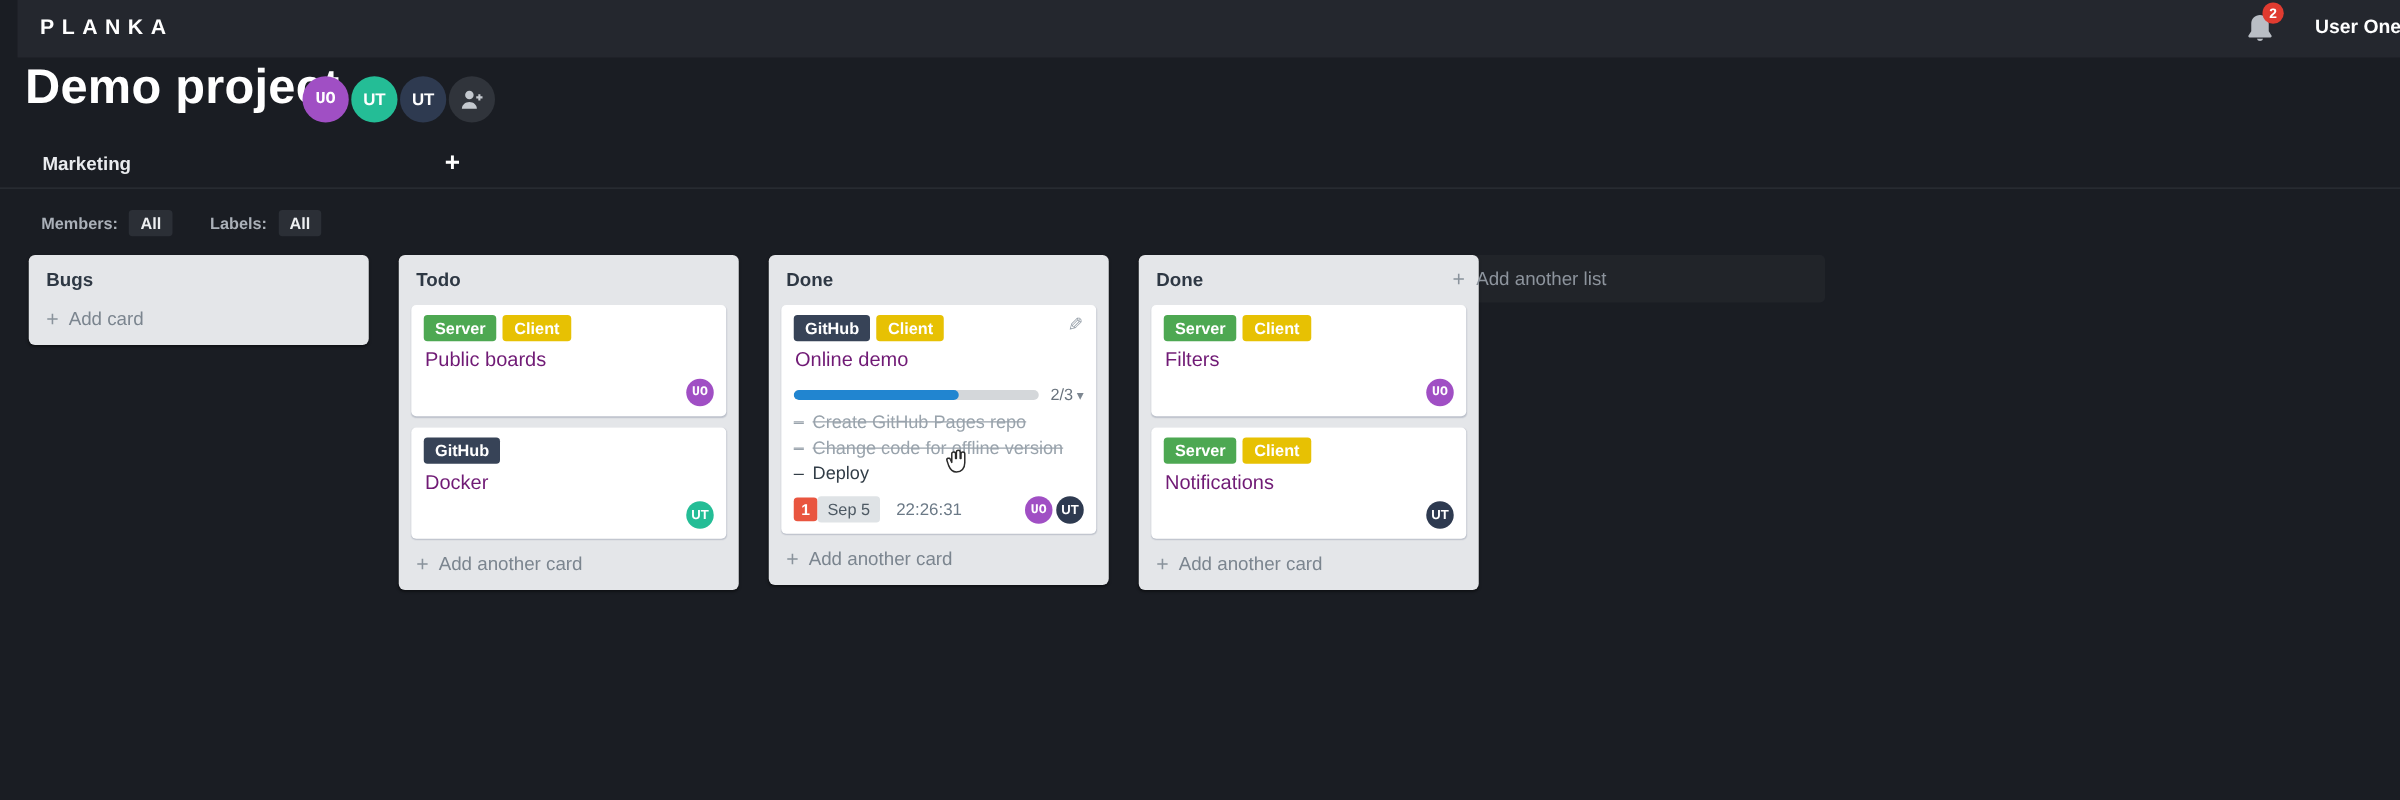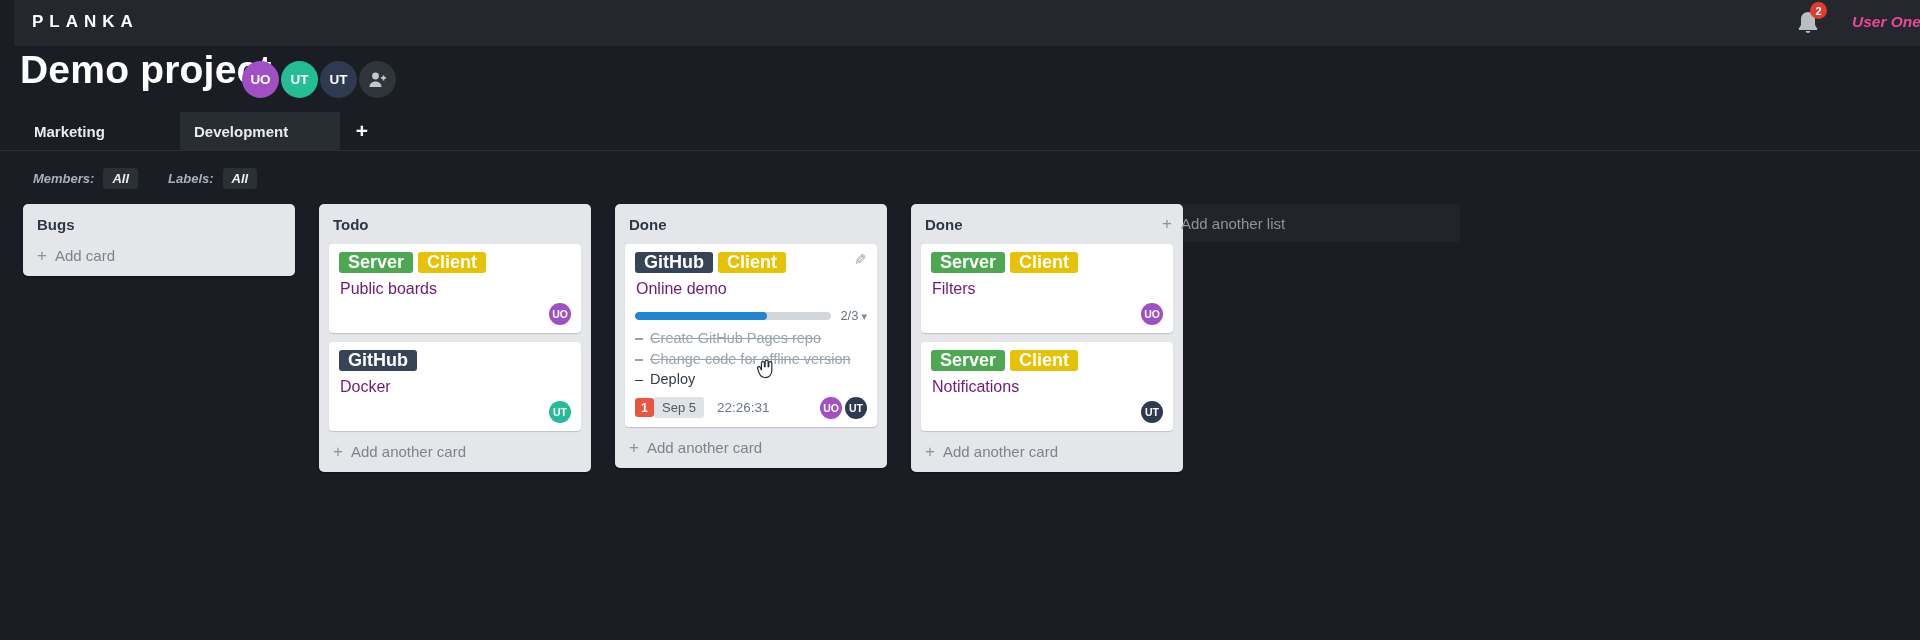--- a/index.html
+++ b/index.html
@@ -4,51 +4,51 @@
 <style>
   html,body{margin:0;padding:0;background:#101216;}
   #app{position:relative;width:1920px;height:640px;background:#1a1d23;overflow:hidden;
        font-family:"Liberation Sans",sans-serif;-webkit-font-smoothing:antialiased;}
   
   .topbar{position:absolute;left:14px;top:0;width:1920px;height:46px;background:#24272e;}
   .logo{position:absolute;left:18px;top:12px;color:#ffffff;font-size:17px;font-weight:700;letter-spacing:6px;}
   .bell{position:absolute;left:1782px;top:10px;width:24px;height:26px;}
   .bell-badge{position:absolute;left:1796px;top:2px;min-width:17px;height:17px;border-radius:50%;
       background:#e03b30;color:#fff;font-size:11px;font-weight:700;display:flex;align-items:center;justify-content:center;}
-  .username{position:absolute;left:1838px;top:13px;color:#ec4899;font-size:15.5px;font-weight:600;font-style:italic;}
+  .username{position:absolute;left:1838px;top:13px;color:#ffffff;font-size:15.5px;font-weight:600;}
   
   .proj-title{position:absolute;left:20px;top:48px;color:#ffffff;font-size:39px;font-weight:700;letter-spacing:.2px;}
   .members{position:absolute;left:242px;top:61px;display:flex;gap:2px;}
   .avatar-lg{width:37px;height:37px;border-radius:50%;display:flex;align-items:center;justify-content:center;
       color:#fff;font-size:13.5px;font-weight:700;}
   .add-member{width:37px;height:37px;border-radius:50%;background:#30343b;display:flex;align-items:center;justify-content:center;}
-  .av-purple{background:#a04fc4;}
+  .av-purple{background:#a04fc4;font-family:Liberation Mono, monospace;}
   .av-teal{background:#24bd96;}
   .av-navy{background:#2e3a50;}
   
   .tabbar{position:absolute;left:0;top:112px;width:1920px;height:38px;border-bottom:1px solid #2d3037;}
   .tab{position:absolute;top:0;height:38px;width:160px;display:flex;align-items:center;padding-left:14px;box-sizing:border-box;
       color:#e9ebee;font-size:15px;font-weight:700;}
   .tab.t0{left:20px;}
   .tab.t1{left:180px;background:#282c33;}
   .tab-add{position:absolute;left:344px;top:0;width:36px;height:38px;display:flex;align-items:center;justify-content:center;
       color:#ffffff;font-size:21px;font-weight:700;}
   
-  .filters{position:absolute;left:33px;top:166px;height:24px;display:flex;align-items:center;font-style:italic;}
+  .filters{position:absolute;left:33px;top:166px;height:24px;display:flex;align-items:center;}
   .filter-label{color:#aab0b8;font-size:13px;font-weight:600;margin-right:9px;}
   .filter-chip{background:#2b2f36;color:#edeff1;font-size:13px;font-weight:600;padding:3px 9px;border-radius:3px;margin-right:30px;}
   
   .board{position:absolute;left:23px;top:204px;display:flex;gap:24px;align-items:flex-start;}
   .list{width:272px;box-sizing:border-box;background:#e4e6e9;border-radius:5px;padding:9px 10px 8px;
       box-shadow:0 1px 2px rgba(0,0,0,.4);}
   .list-title{color:#2e3844;font-size:15px;font-weight:700;padding:3px 4px 11px;}
   .card{position:relative;background:#ffffff;border-radius:4px;box-shadow:0 1px 1px rgba(9,30,66,.18);
       padding:8px 10px;margin-bottom:9px;}
   .labels{display:flex;gap:5px;margin-bottom:6px;}
-  .label{color:#ffffff;font-size:18px;font-weight:700;padding:3px 9px;border-radius:3px;line-height:15px;}
+  .label{color:#ffffff;font-size:13px;font-weight:700;padding:3px 9px;border-radius:3px;line-height:15px;}
   .lab-green{background:#4da852;}
   .lab-yellow{background:#e7c103;}
   .lab-navy{background:#374357;}
   .card-title{color:#701a75;font-size:16px;line-height:20px;margin:2px 1px 2px;}
   .card-avatars{display:flex;justify-content:flex-end;gap:3px;margin-top:4px;}
   .avatar-sm{width:22px;height:22px;border-radius:50%;display:flex;align-items:center;justify-content:center;
       color:#fff;font-size:10.5px;font-weight:700;}
   .add-card{display:flex;align-items:center;gap:8px;color:#7b858f;font-size:15px;padding:3px 4px 4px;}
   .plus{font-size:17px;line-height:17px;color:#8a939c;}
   
@@ -98,21 +98,20 @@
       <svg width="19" height="17" viewBox="0 0 19 17">
         <circle cx="7.5" cy="5" r="3.4" fill="#c3c8ce"></circle>
         <path d="M1.5 16c0-3.3 2.7-5.5 6-5.5s6 2.2 6 5.5z" fill="#c3c8ce"></path>
         <path d="M15.5 4.4v5 M13 6.9h5" stroke="#c3c8ce" stroke-width="1.7"></path>
       </svg>
     </div>
   </div>
 
   <div class="tabbar">
     <div class="tab t0">Marketing</div>
-    <div class="tab t1">Development</div>
     <div class="tab-add">
       <span>+</span>
     </div>
   </div>
 
   <div class="filters">
     <span class="filter-label">Members:</span>
     <span class="filter-chip">All</span>
     <span class="filter-label">Labels:</span>
     <span class="filter-chip">All</span>

